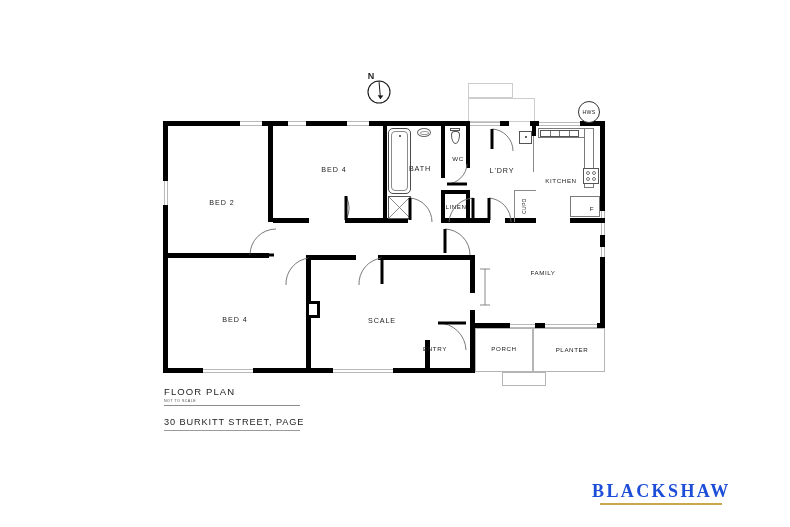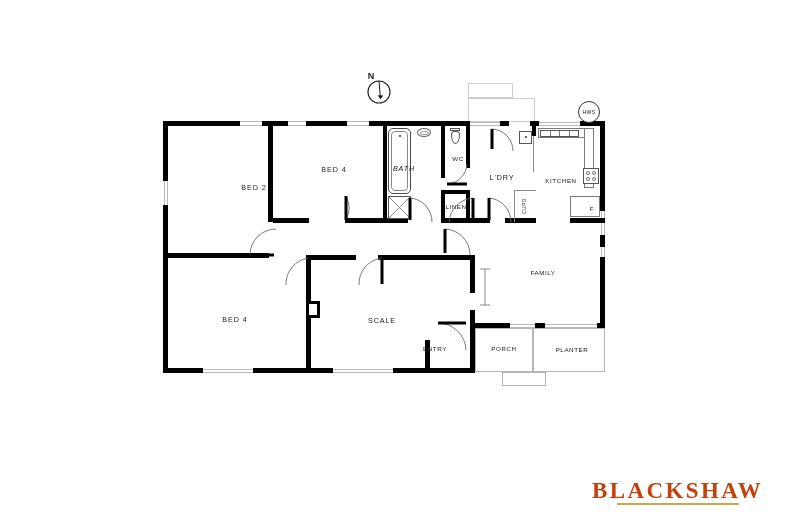--- a/index.html
+++ b/index.html
@@ -233,24 +233,24 @@
 
   
   #brand {
     position: absolute;
     left: 592px;
     top: 480px;
     text-align: center;
   }
   .brand-text {
     font-family: "Liberation Serif", serif;
-    font-size: 23px;
+    font-size: 18px;
     font-weight: bold;
     letter-spacing: 2.4px;
-    color: #c2410c;
+    color: #1d4ed8;
     line-height: 22px;
   }
   .brand-rule {
     height: 2px;
     background: #c9a84c;
     margin-top: 1px;
     width: 122px;
     margin-left: auto;
     margin-right: auto;
   }
@@ -492,34 +492,41 @@
     </svg>
   </div>
 
   <div class="door" style="left:436px; top:321px;">
     <svg width="36" height="32">
       <path d="M2 2 A 28 28 0 0 1 30 29" fill="none" stroke="#6a6a6a" stroke-width="0.9"></path>
       <line x1="2" y1="2" x2="30" y2="2" stroke="#000" stroke-width="3"></line>
     </svg>
   </div>
 
-  <div class="room-label" style="left:222px; top:187px;margin-left:32px;">BED 2</div>
+  <div class="room-label" style="left:222px; top:202px;">BED 2</div>
   <div class="room-label" style="left:334px; top:169px;">BED 4</div>
   <div class="room-label" style="left:235px; top:319px;">BED 4</div>
   <div class="room-label" style="left:382px; top:320px;">SCALE</div>
-  <div class="room-label" style="left:404px; top:168px;font-style:italic;">BATH</div>
+  <div class="room-label" style="left:420px; top:168px;">BATH</div>
   <div class="room-label sm" style="left:458px; top:158px;">WC</div>
   <div class="room-label sm" style="left:456px; top:206px;">LINEN</div>
-  <div class="room-label" style="left:502px; top:170px;margin-top:7px;">L'DRY</div>
+  <div class="room-label" style="left:502px; top:170px;">L'DRY</div>
   <div class="room-label sm" style="left:561px; top:180px;">KITCHEN</div>
   <div class="room-label xs vert" style="left:524px; top:206px;">CUPD</div>
   <div class="room-label sm" style="left:543px; top:272px;">FAMILY</div>
   <div class="room-label sm" style="left:435px; top:348px;">ENTRY</div>
   <div class="room-label sm" style="left:504px; top:348px;">PORCH</div>
   <div class="room-label sm" style="left:572px; top:349px;">PLANTER</div>
 
+  <div id="caption">
+    <div class="cap-title">FLOOR PLAN</div>
+    <div class="cap-sub">NOT TO SCALE</div>
+    <div class="cap-rule"></div>
+    <div class="cap-addr">30 BURKITT STREET, PAGE</div>
+    <div class="cap-rule2"></div>
+  </div>
 
   <div id="brand">
     <div class="brand-text">BLACKSHAW</div>
     <div class="brand-rule"></div>
   </div>
 
 </div>
 
 </body></html>

